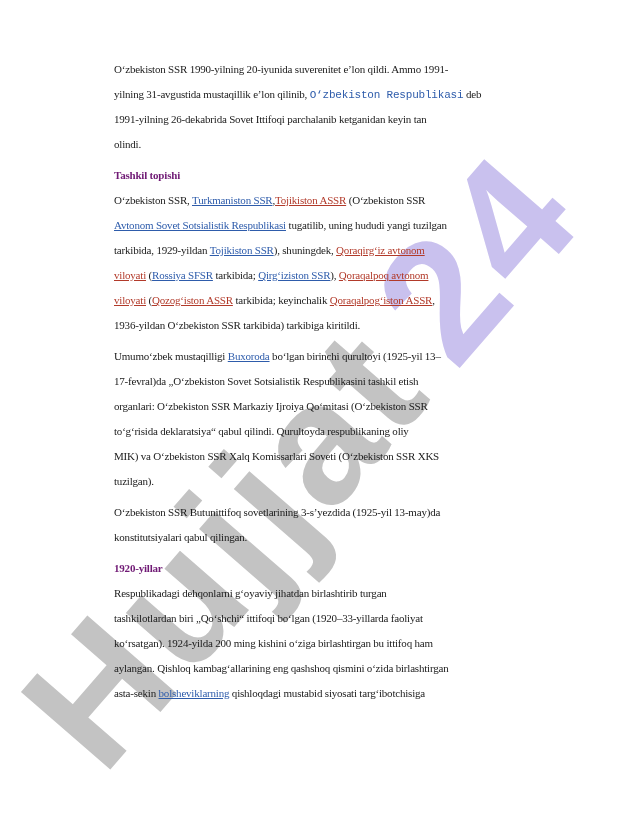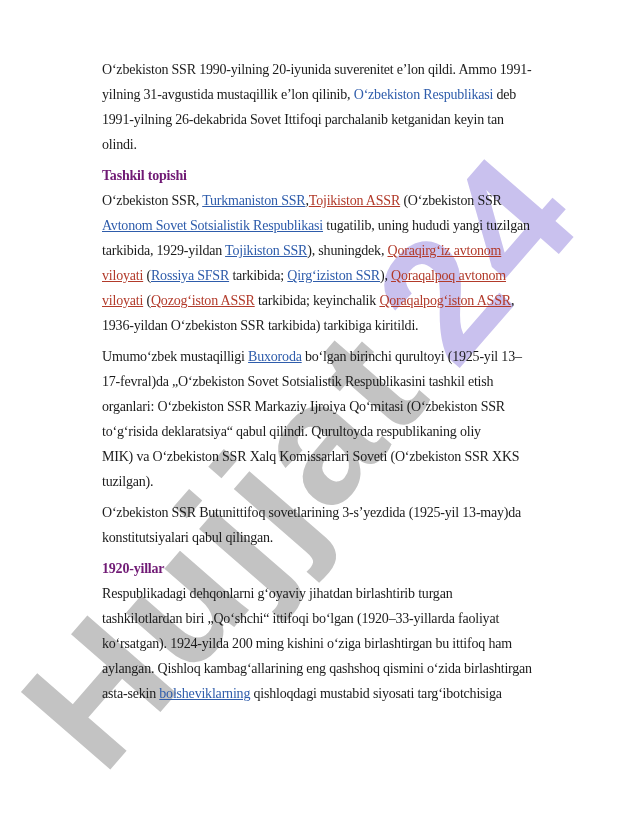--- a/index.html
+++ b/index.html
@@ -33,43 +33,43 @@
     white-space: nowrap;
     z-index: 1;
     user-select: none;
     pointer-events: none;
   }
   .wm-word1 { color: var(--wm-gray, #c3c3c3); }
   .wm-word2 { color: var(--wm-purple, #c9c1ee); margin-left: 30px; }
   
   .content {
     position: absolute;
-    left: 102px;
+    left: 114px;
     top: 57px;
     width: 450px;
     z-index: 2;
-    font-size: 14px;
+    font-size: 11px;
     letter-spacing: -0.2px;
     color: var(--text, #1b1b1b);
   }
   .para { margin: 0 0 6px 0; }
   .line {
     line-height: 25px;
     height: 25px;
     white-space: nowrap;
   }
   .heading {
     font-weight: bold;
     line-height: 25px;
     height: 25px;
     margin: 0;
     color: #701a75;
   }
   .seg-p { color: inherit; }
-  a.seg-b  { color: var(--link-blue, #2e5cab); text-decoration: none; cursor: pointer; }
+  a.seg-b  { color: var(--link-blue, #2e5cab); text-decoration: none; cursor: pointer; font-family: Liberation Mono, monospace; }
   a.seg-bu { color: var(--link-blue, #2e5cab); text-decoration: underline; cursor: pointer; }
   a.seg-ru { color: var(--link-red, #b23a2a); text-decoration: underline; cursor: pointer; }
 </style>
 </head>
 <body>
 
 <div class="page" style="background: rgb(255, 255, 255);">
   <div class="watermark">
     <span class="wm-word1">Hujjat</span>
     <span class="wm-word2">24</span>

